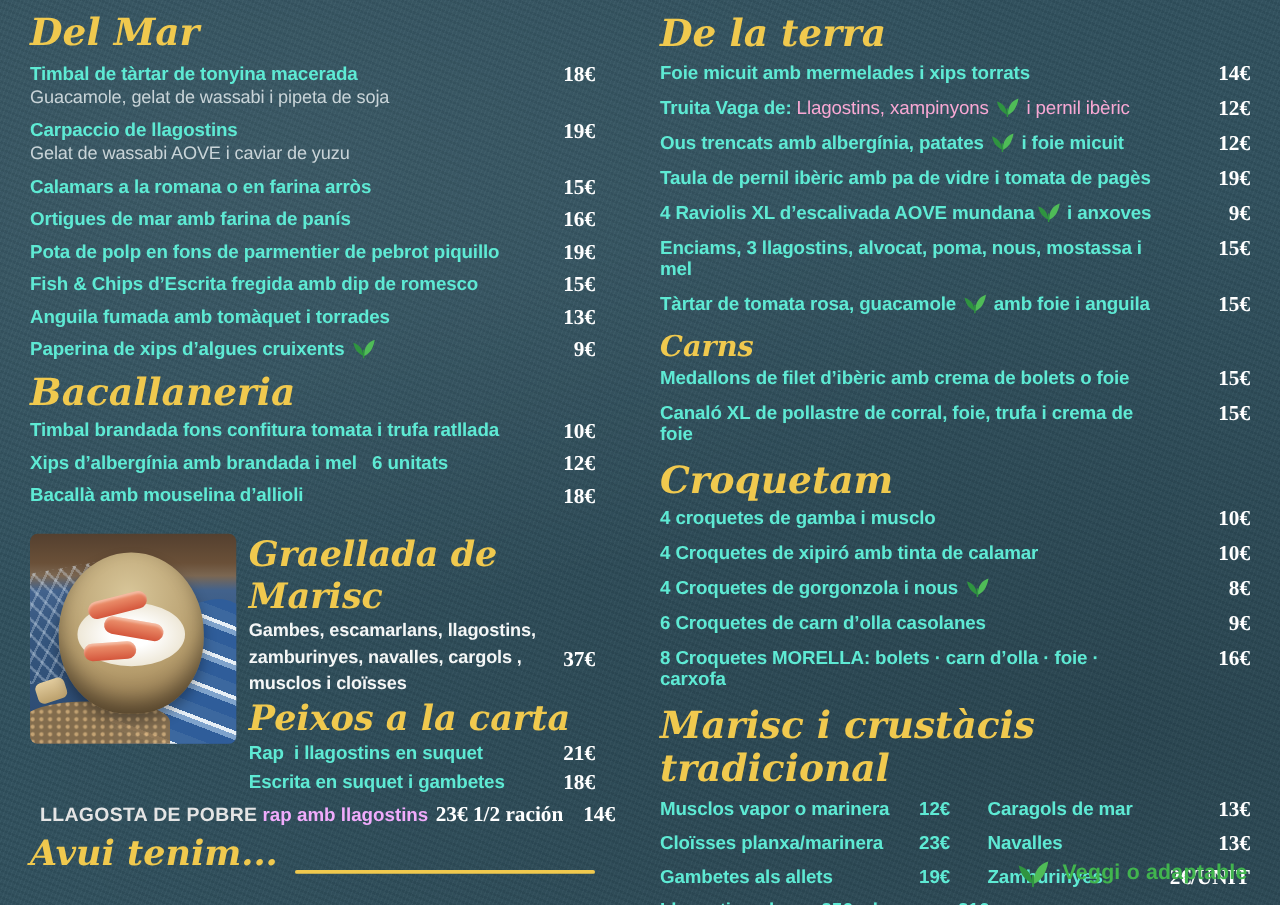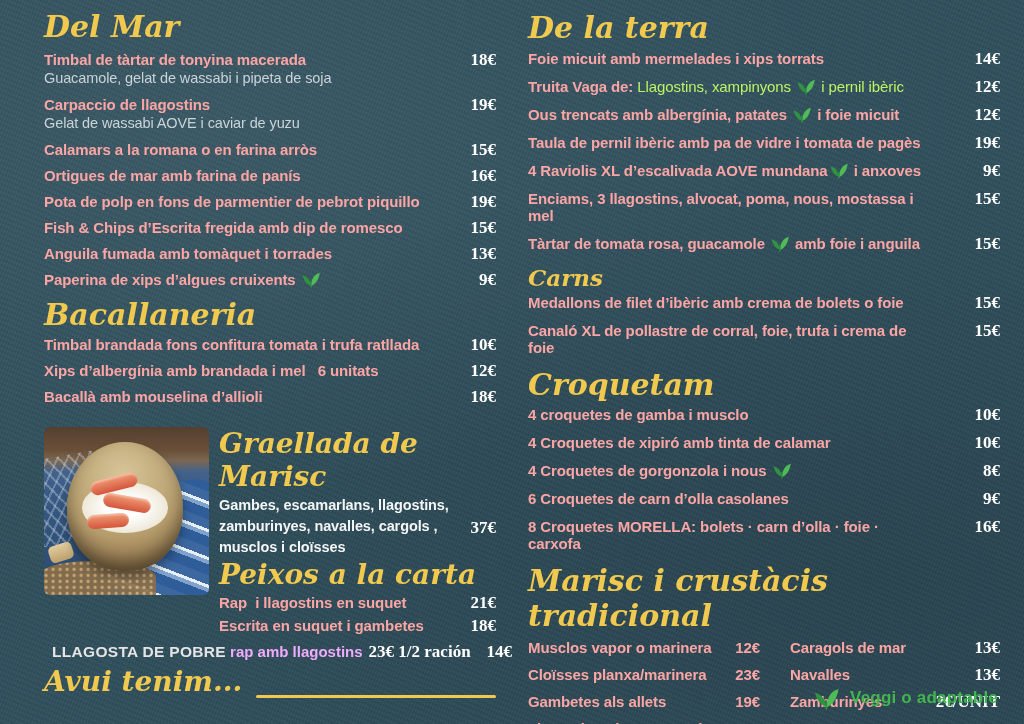--- a/index.html
+++ b/index.html
@@ -7,30 +7,30 @@
     width:1024px;height:724px;position:relative;overflow:hidden;
     font-family:"Liberation Sans",sans-serif;
     background-color:#30505d;
     background-image:
       radial-gradient(120% 90% at 18% 20%, rgba(255,255,255,0.05), rgba(255,255,255,0) 55%),
       radial-gradient(140% 100% at 85% 80%, rgba(0,0,0,0.14), rgba(0,0,0,0) 60%),
       repeating-linear-gradient(112deg, rgba(255,255,255,0.022) 0 1px, rgba(0,0,0,0.025) 1px 3px),
       repeating-linear-gradient(22deg, rgba(0,0,0,0.03) 0 2px, rgba(255,255,255,0.014) 2px 5px);
   }
   .col{position:absolute;top:0;}
-  .col-left{left:44px;width:452px;}
+  .col-left{left:24px;width:452px;}
   .col-right{left:528px;width:472px;}
 
   .h{font-family:"DejaVu Serif",serif;font-style:italic;font-weight:700;color:#f0c94e;margin:0;}
   .h.lg{font-size:30px;line-height:35px;}
   .h.md{font-size:28px;line-height:33px;}
   .h.sm{font-size:23px;line-height:29px;}
 
-  .bd{font-weight:700;color:#fca5a5;}
-  .lt{font-weight:400;color:#bef264;}
+  .bd{font-weight:700;color:#5eead4;}
+  .lt{font-weight:400;color:#f9a8d4;}
   .nm{font-size:15px;line-height:17px;letter-spacing:-0.1px;}
   .sub{font-size:14.5px;line-height:17px;font-weight:400;color:#c9d4d8;margin-top:2px;letter-spacing:-0.1px;}
   .price{font-family:"Liberation Serif","DejaVu Serif",serif;font-size:17px;font-weight:700;color:#ffffff;white-space:nowrap;line-height:17px;}
 
   .item{display:flex;align-items:flex-start;gap:10px;margin-bottom:9px;}
   .txt{flex:1;}
   .col-right .item{margin-bottom:11px;gap:46px;} .mb2{margin-bottom:2px;} .mb4{margin-bottom:4px;} .mb6{margin-bottom:6px;}
 
   
   .hd-delmar{margin-top:9px;margin-bottom:7px;}

